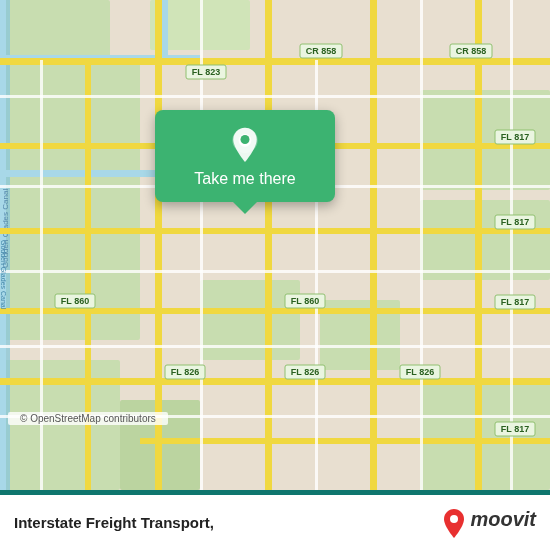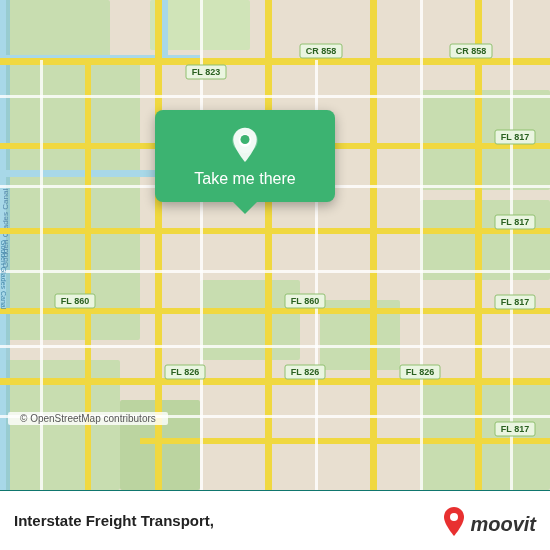--- a/index.html
+++ b/index.html
@@ -64,21 +64,21 @@
 
     
     #bottom-bar {
       width: 550px;
       height: 60px;
       background: white;
       display: flex;
       align-items: center;
       justify-content: space-between;
       padding: 0 14px;
-      border-top: 1px solid #0f766e;
+      border-top: 5px solid #0f766e;
       position: absolute;
       bottom: 0;
       left: 0;
     }
 
     .bottom-left {
       display: flex;
       flex-direction: column;
     }
 
@@ -101,21 +101,21 @@
       font-size: 10px;
       color: #555;
       background: rgba(255,255,255,0.8);
       padding: 1px 12px;
       border-radius: 2px;
     }
 
     
     .moovit-logo {
       display: flex;
-      align-items: flex-end;
+      align-items: flex-start;
       gap: 4px;
     }
     .moovit-pin {
       width: 24px;
       height: 30px;
     }
     .moovit-text {
       font-size: 20px;
       font-weight: 700;
       color: #333;

